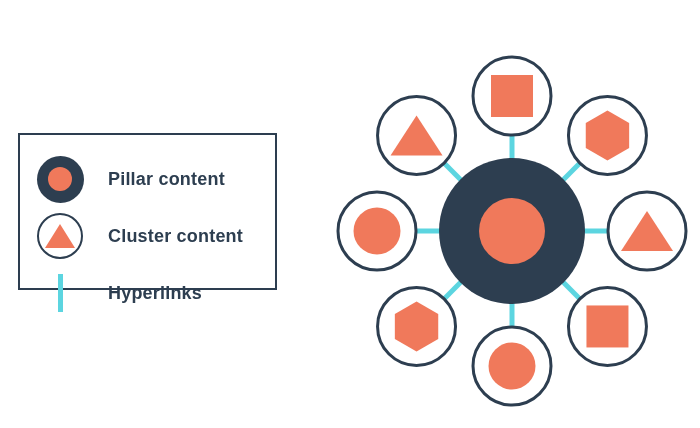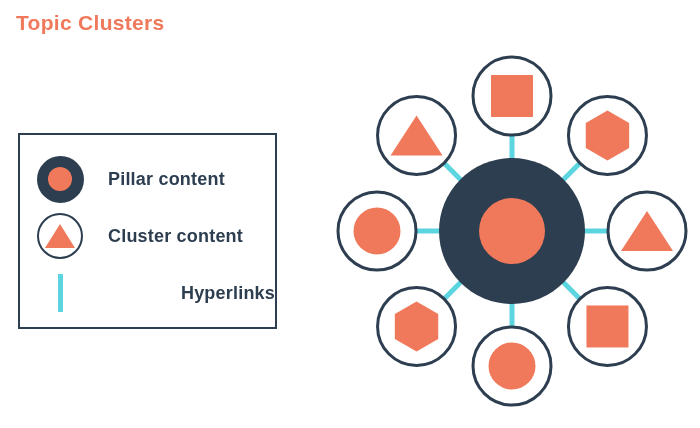--- a/index.html
+++ b/index.html
@@ -7,27 +7,27 @@
     position:relative;width:700px;height:428px;background:#fff;overflow:hidden;
     font-family:"Liberation Sans", sans-serif;
   }
   
   .page-title{
     position:absolute;left:16px;top:11px;margin:0;
     font-size:21px;font-weight:bold;letter-spacing:.3px;color:var(--coral);
   }
   
   .legend{
-    position:absolute;left:18px;top:133px;width:259px;height:196px;
+    position:absolute;left:18px;top:133px;width:259px;height:157px;
     border:2.5px solid var(--navy);box-sizing:border-box;background:#fff;
   }
   .legend-row{position:absolute;left:0;width:100%;height:48px;display:flex;align-items:center;}
   .legend-row.r1{top:20px;}
   .legend-row.r2{top:77px;}
-  .legend-row.r3{top:134px;justify-content:space-between;}
+  .legend-row.r3{top:134px;}
   .legend-iconwrap{width:80px;display:flex;justify-content:center;align-items:center;flex:0 0 80px;}
   .legend-label{
     font-size:18px;font-weight:bold;color:var(--navy);letter-spacing:.2px;padding-left:8px;
   }
   .icon-pillar{
     width:47px;height:47px;border-radius:50%;background:var(--navy);
     display:flex;align-items:center;justify-content:center;
   }
   .icon-pillar .core{width:24px;height:24px;border-radius:50%;background:var(--coral);}
   .icon-cluster{
@@ -56,21 +56,20 @@
   .logo-tile{
     position:absolute;left:49px;top:3px;width:38px;height:36px;background:var(--logo-orange);
     display:flex;align-items:center;justify-content:center;
   }
 </style>
 </head>
 <body>
 
 <div class="canvas">
 
-  <h1 class="page-title">Topic Clusters</h1>
 
   <div class="legend">
     <div class="legend-row r1">
       <span class="legend-iconwrap">
         <span class="icon-pillar">
             <span class="core"></span>
           </span>
       </span>
       <span class="legend-label">Pillar content</span>
     </div>

